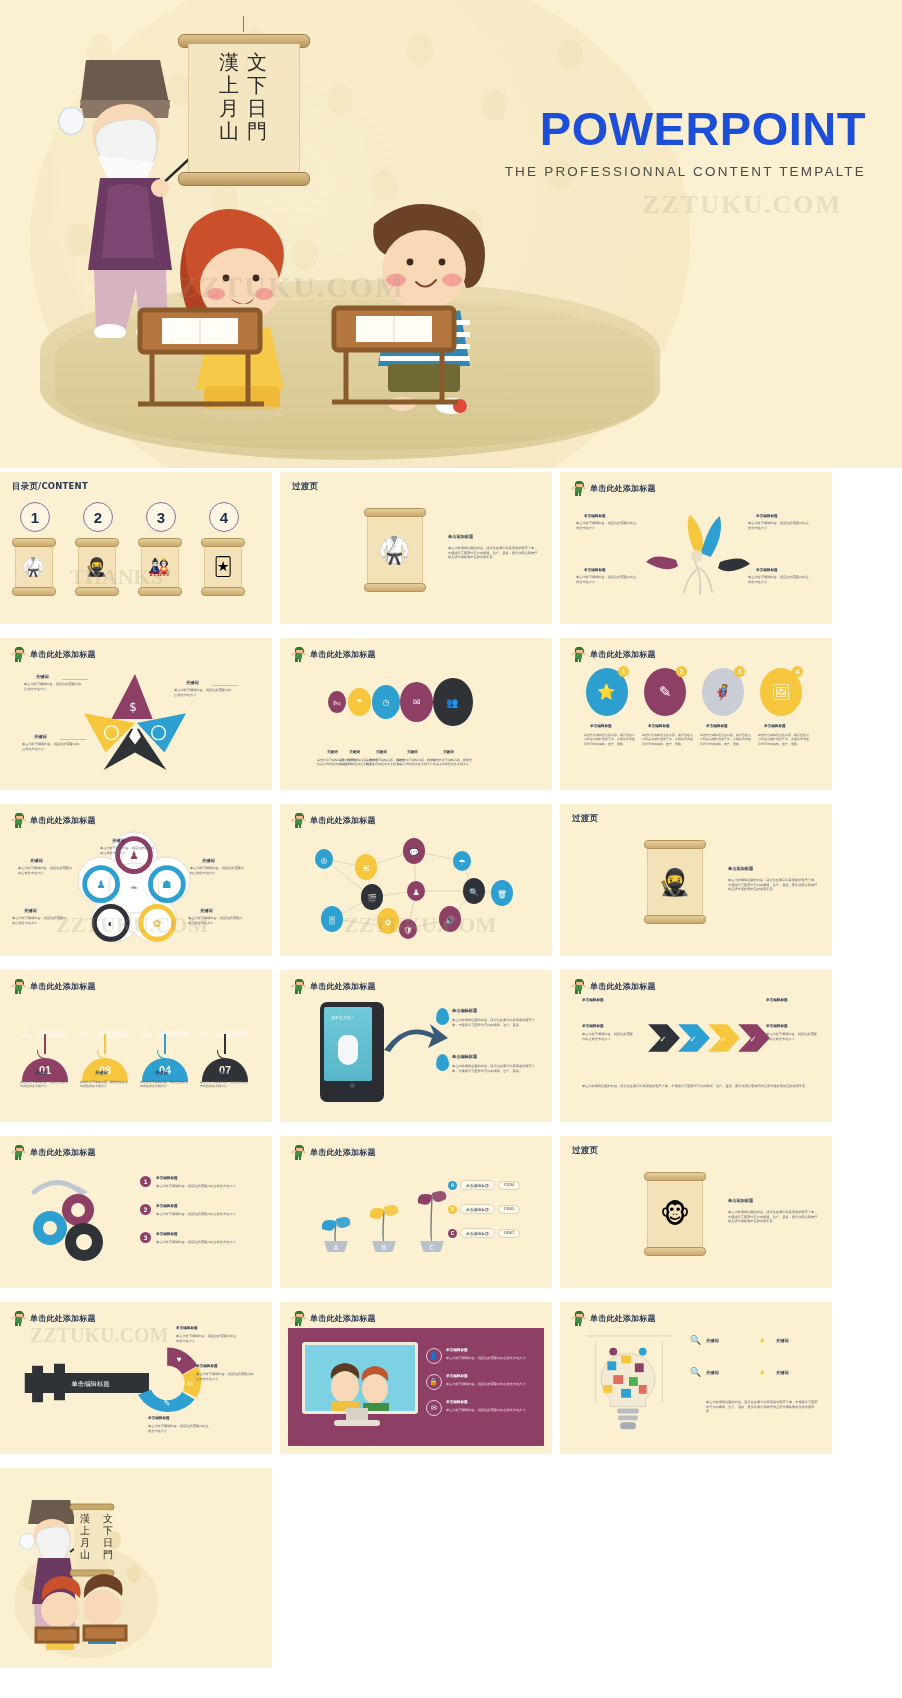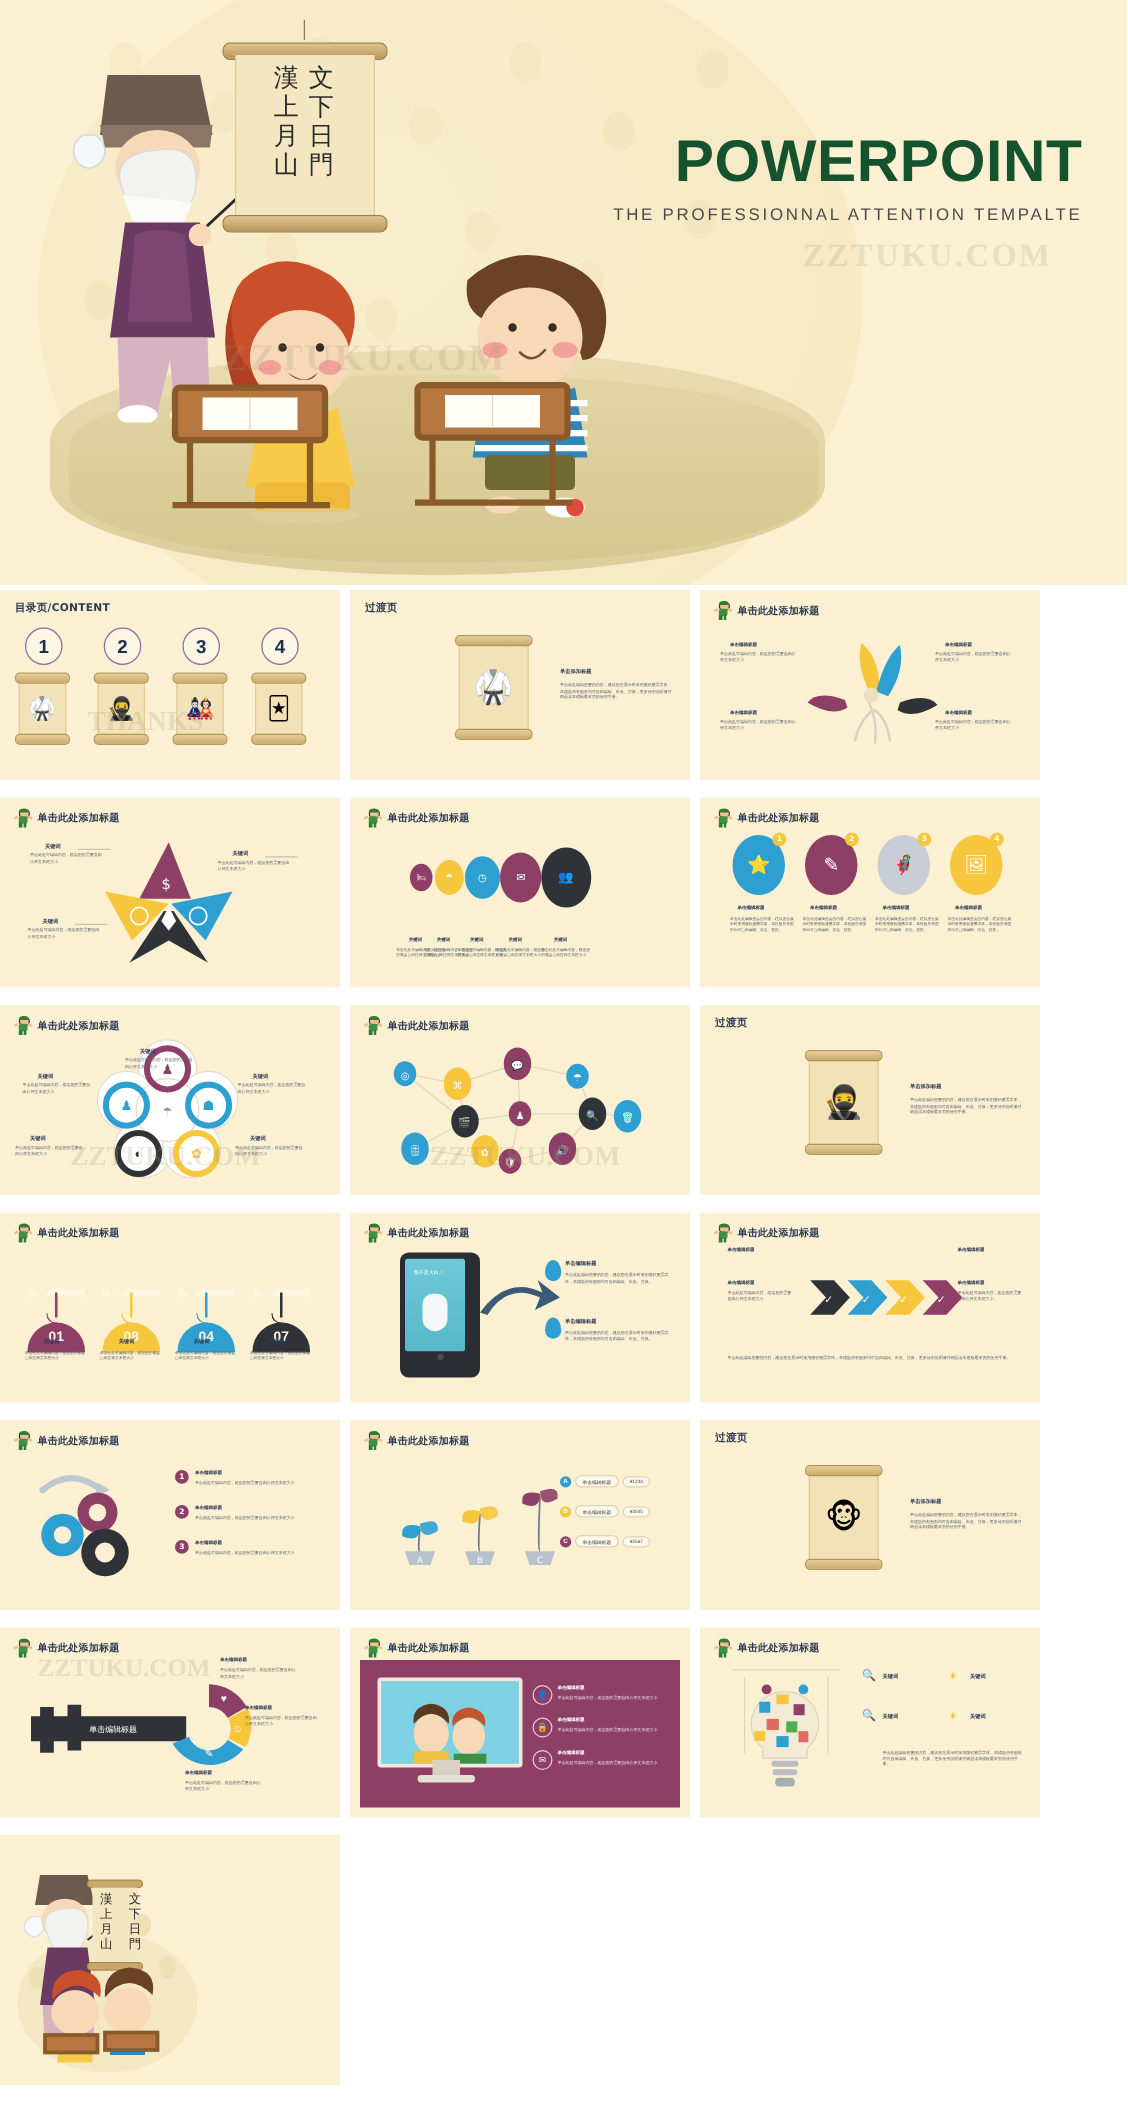--- a/index.html
+++ b/index.html
@@ -9,21 +9,21 @@
   
   .hero{position:relative;width:902px;height:468px;background:#fbf0d2;overflow:hidden;}
   .hero-bg-circle{position:absolute;left:30px;top:-40px;width:660px;height:560px;border-radius:50%;
     background:radial-gradient(circle at 40% 40%,#f7eccb 0%,#f6e9c4 60%,#f4e6bd 100%);opacity:.85;}
   .hero-dots{position:absolute;left:40px;top:10px;width:620px;height:420px;opacity:.35;}
   .hero-floor{position:absolute;left:40px;top:280px;width:620px;height:180px;border-radius:50%/40%;
     background:linear-gradient(180deg,#e9dcb0 0%,#ddcd9b 100%);}
   .hero-floor2{position:absolute;left:55px;top:300px;width:600px;height:150px;border-radius:46%/38%;
     background:linear-gradient(180deg,#e3d5a6 0%,#d6c68f 100%);}
   .hero-title{position:absolute;right:36px;top:105px;text-align:right;}
-  .hero-title h1{margin:0;font-size:47px;letter-spacing:.5px;font-weight:bold;color:#14532d;line-height:1;}
+  .hero-title h1{margin:0;font-size:47px;letter-spacing:.5px;font-weight:bold;color:#1d4ed8;line-height:1;}
   .hero-title .sub{margin-top:12px;font-size:13.5px;letter-spacing:2.2px;color:#4a4a4a;}
   .wm{position:absolute;font-family:"Liberation Serif",serif;color:rgba(160,150,120,.20);
     font-size:30px;letter-spacing:2px;pointer-events:none;user-select:none;font-weight:bold;}
 
   
   .grid{position:absolute;left:0;top:470px;width:902px;height:1228px;background:#ffffff;}
   .slide{position:absolute;background:#fbf0d2;overflow:hidden;}
 
   .sl-title{position:absolute;left:12px;top:9px;display:flex;align-items:center;gap:5px;}
   .sl-title .tx{font-size:8px;font-weight:bold;color:#2b3a55;letter-spacing:.2px;
@@ -192,21 +192,21 @@
         <path d="M204 102 L330 102"></path>
       </g>
       <path d="M34 18 L110 18 L110 44 L34 44 Z" fill="#fffdf5"></path>
       <path d="M72 18 L72 44" stroke="#ded8c4"></path>
       <path d="M228 16 L304 16 L304 42 L228 42 Z" fill="#fffdf5"></path>
       <path d="M266 16 L266 42" stroke="#ded8c4"></path>
     </svg>
 
     <div class="hero-title">
       <h1>POWERPOINT</h1>
-      <div class="sub">THE  PROFESSIONNAL  ATTENTION  TEMPALTE</div>
+      <div class="sub">THE  PROFESSIONNAL  CONTENT  TEMPALTE</div>
     </div>
     <div class="wm" style="left:178px;top:270px;">ZZTUKU.COM</div>
     <div class="wm" style="right:60px;top:190px;font-size:26px;">ZZTUKU.COM</div>
   </div>
 
   <div class="grid">
       <div class="slide" style="left: 0px; top: 2px; width: 272px; height: 152px;">
         <div class="sl-title">
           <div class="tx plain">目录页/CONTENT</div>
         </div>

